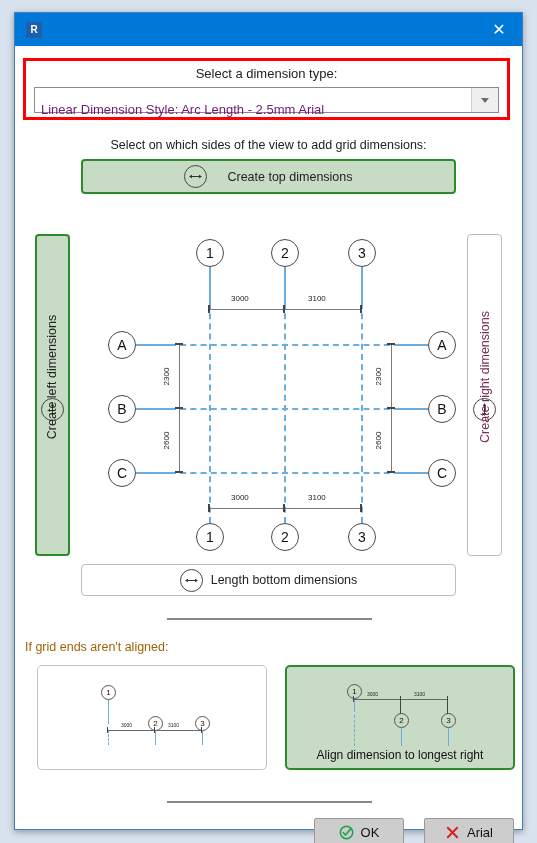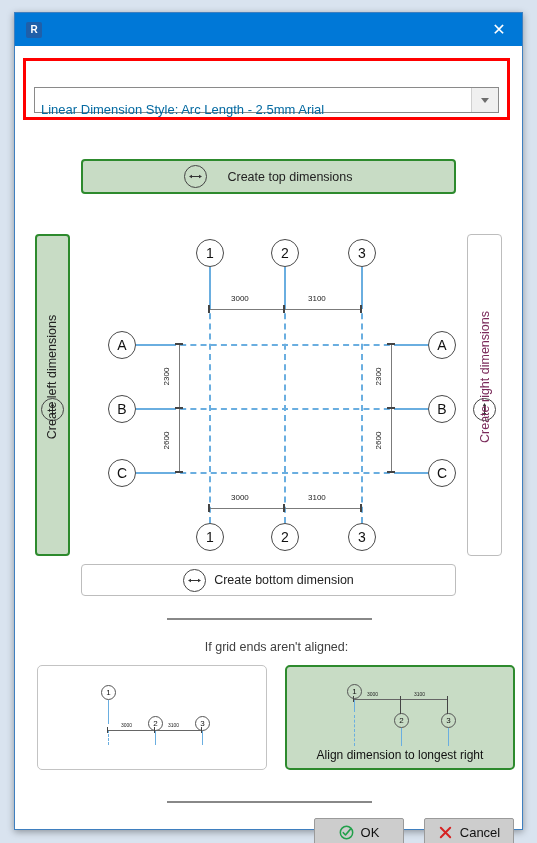--- a/index.html
+++ b/index.html
@@ -39,21 +39,21 @@
   .dim-label{
     position:absolute;left:0;right:0;top:5px;text-align:center;
     font-size:13px;color:#222;
   }
   .combo{
     position:absolute;left:8px;top:26px;right:8px;height:26px;
     border:1px solid #8a8a8a;background:#fff;box-sizing:border-box;
     display:flex;align-items:center;
   }
   .combo-value{
-    flex:1;padding-left:6px;font-size:13px;color:#0369a1;white-space:nowrap;
+    flex:1;padding-left:6px;font-size:13px;color:#701a75;white-space:nowrap;
     overflow:hidden;
     margin-top:18px;
   }
   .combo-arrow{
     width:26px;height:24px;background:#f0f0f0;border-left:1px solid #d0d0d0;
     display:flex;align-items:center;justify-content:center;flex:none;
   }
   .combo-arrow span{
     width:0;height:0;border-left:4px solid transparent;border-right:4px solid transparent;
     border-top:5px solid #6d6d6d;display:block;
@@ -116,22 +116,22 @@
   .dimtxt.vert{transform:rotate(-90deg);transform-origin:center;}
 
   
   .sep{
     position:absolute;height:0;border-top:2px solid #888;
   }
   .sep1{left:152px;top:572px;width:205px;}
   .sep2{left:152px;top:755px;width:205px;}
 
   .align-label{
-    position:absolute;left:16px;right:0;top:594px;text-align:center;
-    font-size:12.5px;color:#404040;
+    position:absolute;left:10px;right:0;top:594px;text-align:left;
+    font-size:12.5px;color:#a16207;
   }
 
   
   .card{
     position:absolute;box-sizing:border-box;border-radius:5px;
     background:#fff;border:1px solid #c3c3c3;overflow:hidden;
   }
   .card.sel{background:#c8dcc5;border:2px solid #2d8a2d;}
   .card-short{left:22px;top:619px;width:230px;height:105px;}
   .card-long{left:270px;top:619px;width:230px;height:105px;}
@@ -171,49 +171,51 @@
 <div class="dialog">
 
   <div class="titlebar">
     <div class="app-icon">R</div>
     <div class="close-btn">✕</div>
   </div>
 
   <div class="body">
 
     <div class="redbox">
+      <div class="dim-label">Select a dimension type:</div>
       <div class="combo">
         <div class="combo-value">Linear Dimension Style: Arc Length - 2.5mm Arial</div>
         <div class="combo-arrow">
             <span></span>
           </div>
       </div>
     </div>
 
+    <div class="sides-label">Select on which sides of the view to add grid dimensions:</div>
 
     <div class="sidebtn top-btn sel">
       <div class="circ">
         <svg width="15" height="9" viewBox="0 0 15 9">
           <line x1="2.5" y1="4.5" x2="12.5" y2="4.5" stroke="#333" stroke-width="1"></line>
           <path d="M1 4.5 L4 2.8 L4 6.2 Z" fill="#333"></path>
           <path d="M14 4.5 L11 2.8 L11 6.2 Z" fill="#333"></path>
         </svg>
       </div>
       <span>Create top dimensions</span>
     </div>
 
     <div class="sidebtn bottom-btn">
       <div class="circ">
         <svg width="15" height="9" viewBox="0 0 15 9">
           <line x1="2.5" y1="4.5" x2="12.5" y2="4.5" stroke="#333" stroke-width="1"></line>
           <path d="M1 4.5 L4 2.8 L4 6.2 Z" fill="#333"></path>
           <path d="M14 4.5 L11 2.8 L11 6.2 Z" fill="#333"></path>
         </svg>
       </div>
-      <span>Create bottom dimension</span>
+      <span>Length bottom dimensions</span>
     </div>
 
     <div class="sidebtn left-btn sel">
       <div class="vert-stack">
         <div class="vert-inner">Create left dimensions</div>
         <div class="circ">
           <svg width="9" height="15" viewBox="0 0 9 15">
             <line x1="4.5" y1="2.5" x2="4.5" y2="12.5" stroke="#333" stroke-width="1"></line>
             <path d="M4.5 1 L2.8 4 L6.2 4 Z" fill="#333"></path>
             <path d="M4.5 14 L2.8 11 L6.2 11 Z" fill="#333"></path>
@@ -352,17 +354,17 @@
       </span>
       <span>OK</span>
     </div>
 
     <div class="fbtn cancel-btn">
       <span class="x-ico">
         <svg width="15" height="15" viewBox="0 0 16 16">
           <path d="M3 3 L13 13 M13 3 L3 13" stroke="#d62222" stroke-width="2.1" stroke-linecap="round"></path>
         </svg>
       </span>
-      <span>Cancel</span>
+      <span>Arial</span>
     </div>
 
   </div>
 </div>
 
 </body></html>

